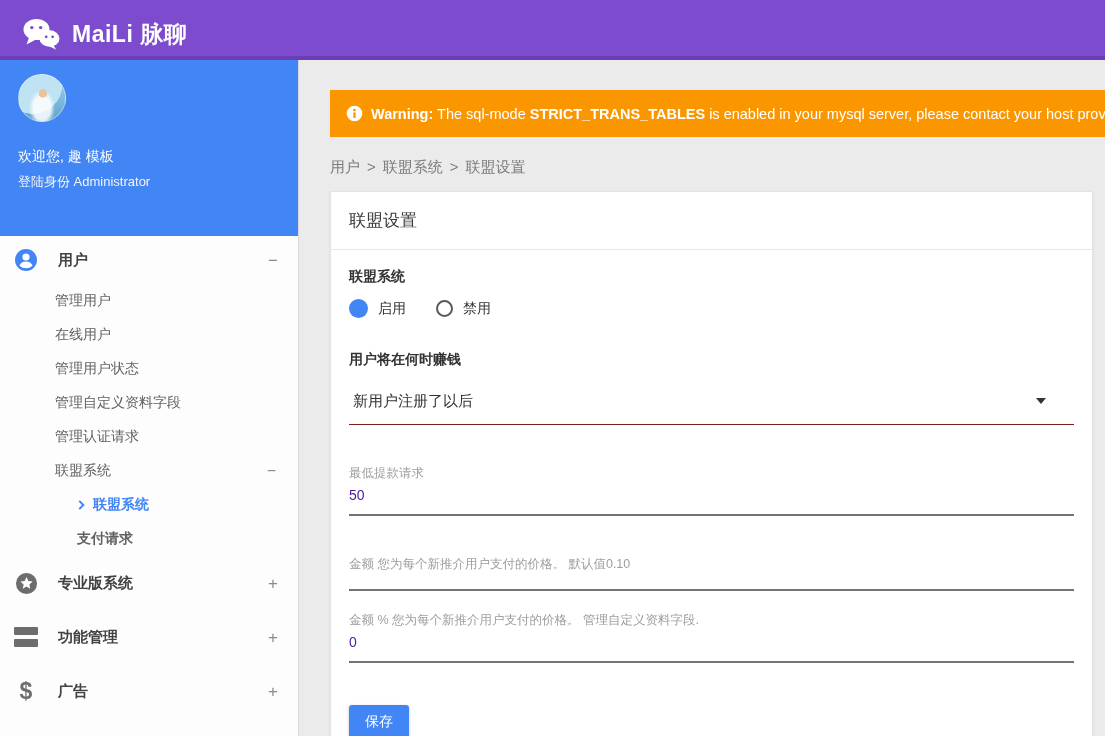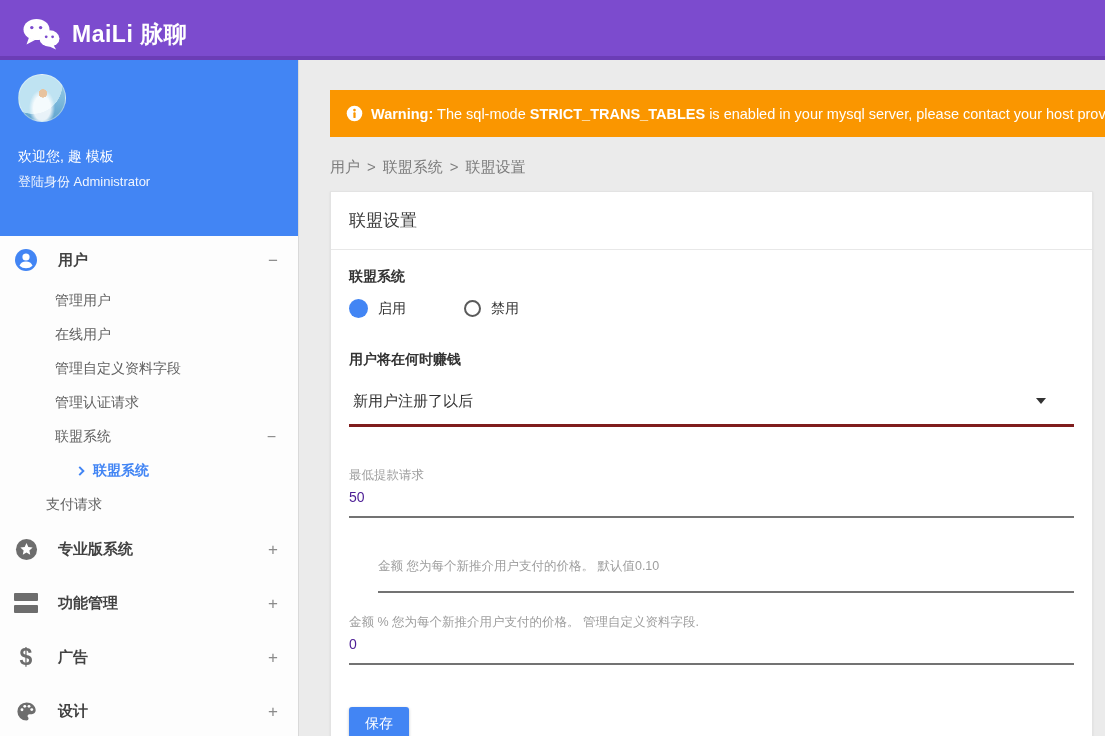--- a/index.html
+++ b/index.html
@@ -33,21 +33,21 @@
   .menu-section.tall { height:54px; }
   .menu-section .micon { width:24px; height:24px; margin-right:20px; flex:0 0 24px; display:flex; align-items:center; justify-content:center; }
   .menu-section .mlabel { font-size:15px; color:#424242; font-weight:bold; }
   .menu-section .expander { margin-left:auto; color:#8a8a8a; font-size:17px; line-height:1; }
   .dollar-glyph { font-size:23px; color:#6d6d6d; font-weight:bold; }
   .modules-icon { display:flex; flex-direction:column; gap:4px; width:24px; }
   .modules-icon i { display:block; height:8px; background:#6d6d6d; border-radius:1px; }
 
   .menu-sub { display:flex; align-items:center; height:34px; padding:0 22px 0 55px; font-size:14px; color:#616161; cursor:pointer; }
   .menu-sub .expander { margin-left:auto; color:#8a8a8a; font-size:16px; }
-  .menu-sub.indent-pay { padding-left:46px; }
+  .menu-sub.indent-pay { padding-left:77px;font-weight:bold; }
   .menu-subsub { display:flex; align-items:center; height:34px; padding-left:74px; font-size:14px; cursor:pointer; }
   .menu-subsub .chev { width:14px; height:14px; margin-right:5px; }
   .menu-subsub .mlabel { color:var(--accent-blue); font-weight:bold; }
 
   
   .main { position:absolute; top:60px; left:300px; width:805px; height:676px; }
 
   .warning { margin:30px 0 0 30px; width:792px; background:var(--warning-orange);
     color:#fff; font-size:14.5px; padding:15px 16px; display:flex; align-items:center;
     white-space:nowrap; overflow:hidden; }
@@ -57,38 +57,38 @@
   .breadcrumb { margin:21px 0 0 30px; font-size:15px; color:#7c7c7c; }
   .breadcrumb .crumb { cursor:pointer; }
   .breadcrumb .sep { margin:0 7px; }
 
   .card { margin:14px 0 0 30px; width:763px; background:#fff;
     border:1px solid #e3e3e3; box-shadow:0 1px 2px rgba(0,0,0,.08); }
   .card-header { padding:17px 18px; font-size:17px; color:#3a3a3a; border-bottom:1px solid #e8e8e8; }
   .card-body { padding:18px 18px 24px 18px; }
 
   .group-label { font-size:14px; font-weight:bold; color:#333; margin-bottom:13px; }
-  .radio-row { display:flex; align-items:center; margin-bottom:33px;gap:28px; }
+  .radio-row { display:flex; align-items:center; margin-bottom:33px; }
   .radio-opt { display:flex; align-items:center; margin-right:30px; cursor:pointer; }
   .radio-dot { width:19px; height:19px; border-radius:50%; margin-right:10px; }
   .radio-dot.on { background:var(--accent-blue); }
   .radio-dot.off { width:17px; height:17px; border:2px solid #5a5a5a; background:#fff; }
   .radio-opt .rlabel { font-size:14px; color:#333; }
 
   .select-group { margin-bottom:40px; }
-  .select-box { position:relative; padding:10px 40px 13px 4px; border-bottom:3px solid #7f1d1d; cursor:pointer; }
+  .select-box { position:relative; padding:10px 40px 13px 4px; border-bottom:1px solid #7f1d1d; cursor:pointer; }
   .select-value { font-size:15px; color:#333; }
   .caret { position:absolute; right:28px; top:16px; width:0; height:0;
     border-left:5px solid transparent; border-right:5px solid transparent; border-top:6px solid #333; }
 
   .field { border-bottom:2px solid #737373; padding-bottom:11px; }
   .field .flabel { font-size:12.5px; color:#9e9e9e; margin-bottom:5px; }
   .field .fvalue { font-size:14px; color:#4c1d95; }
   .field.f1 { margin-bottom:40px; }
-  .field.f2 { margin-bottom:21px;margin-left:29px; }
+  .field.f2 { margin-bottom:21px; }
 
   .save-btn { margin-top:42px; display:inline-block; background:var(--save-blue); color:#fff;
     font-size:14px; padding:8px 16px; border:none; border-radius:3px; cursor:pointer;
     box-shadow:0 1px 3px rgba(0,0,0,.25); font-family:inherit; }
 </style>
 </head>
 <body>
 
 <div class="app">
 
@@ -127,20 +127,23 @@
         <span class="expander">−</span>
       </div>
 
       <div class="menu-sub">
         <span>管理用户</span>
       </div>
       <div class="menu-sub">
         <span>在线用户</span>
       </div>
       <div class="menu-sub">
+        <span>管理用户状态</span>
+      </div>
+      <div class="menu-sub">
         <span>管理自定义资料字段</span>
       </div>
       <div class="menu-sub">
         <span>管理认证请求</span>
       </div>
 
       <div class="menu-sub">
         <span>联盟系统</span>
         <span class="expander">−</span>
       </div>

